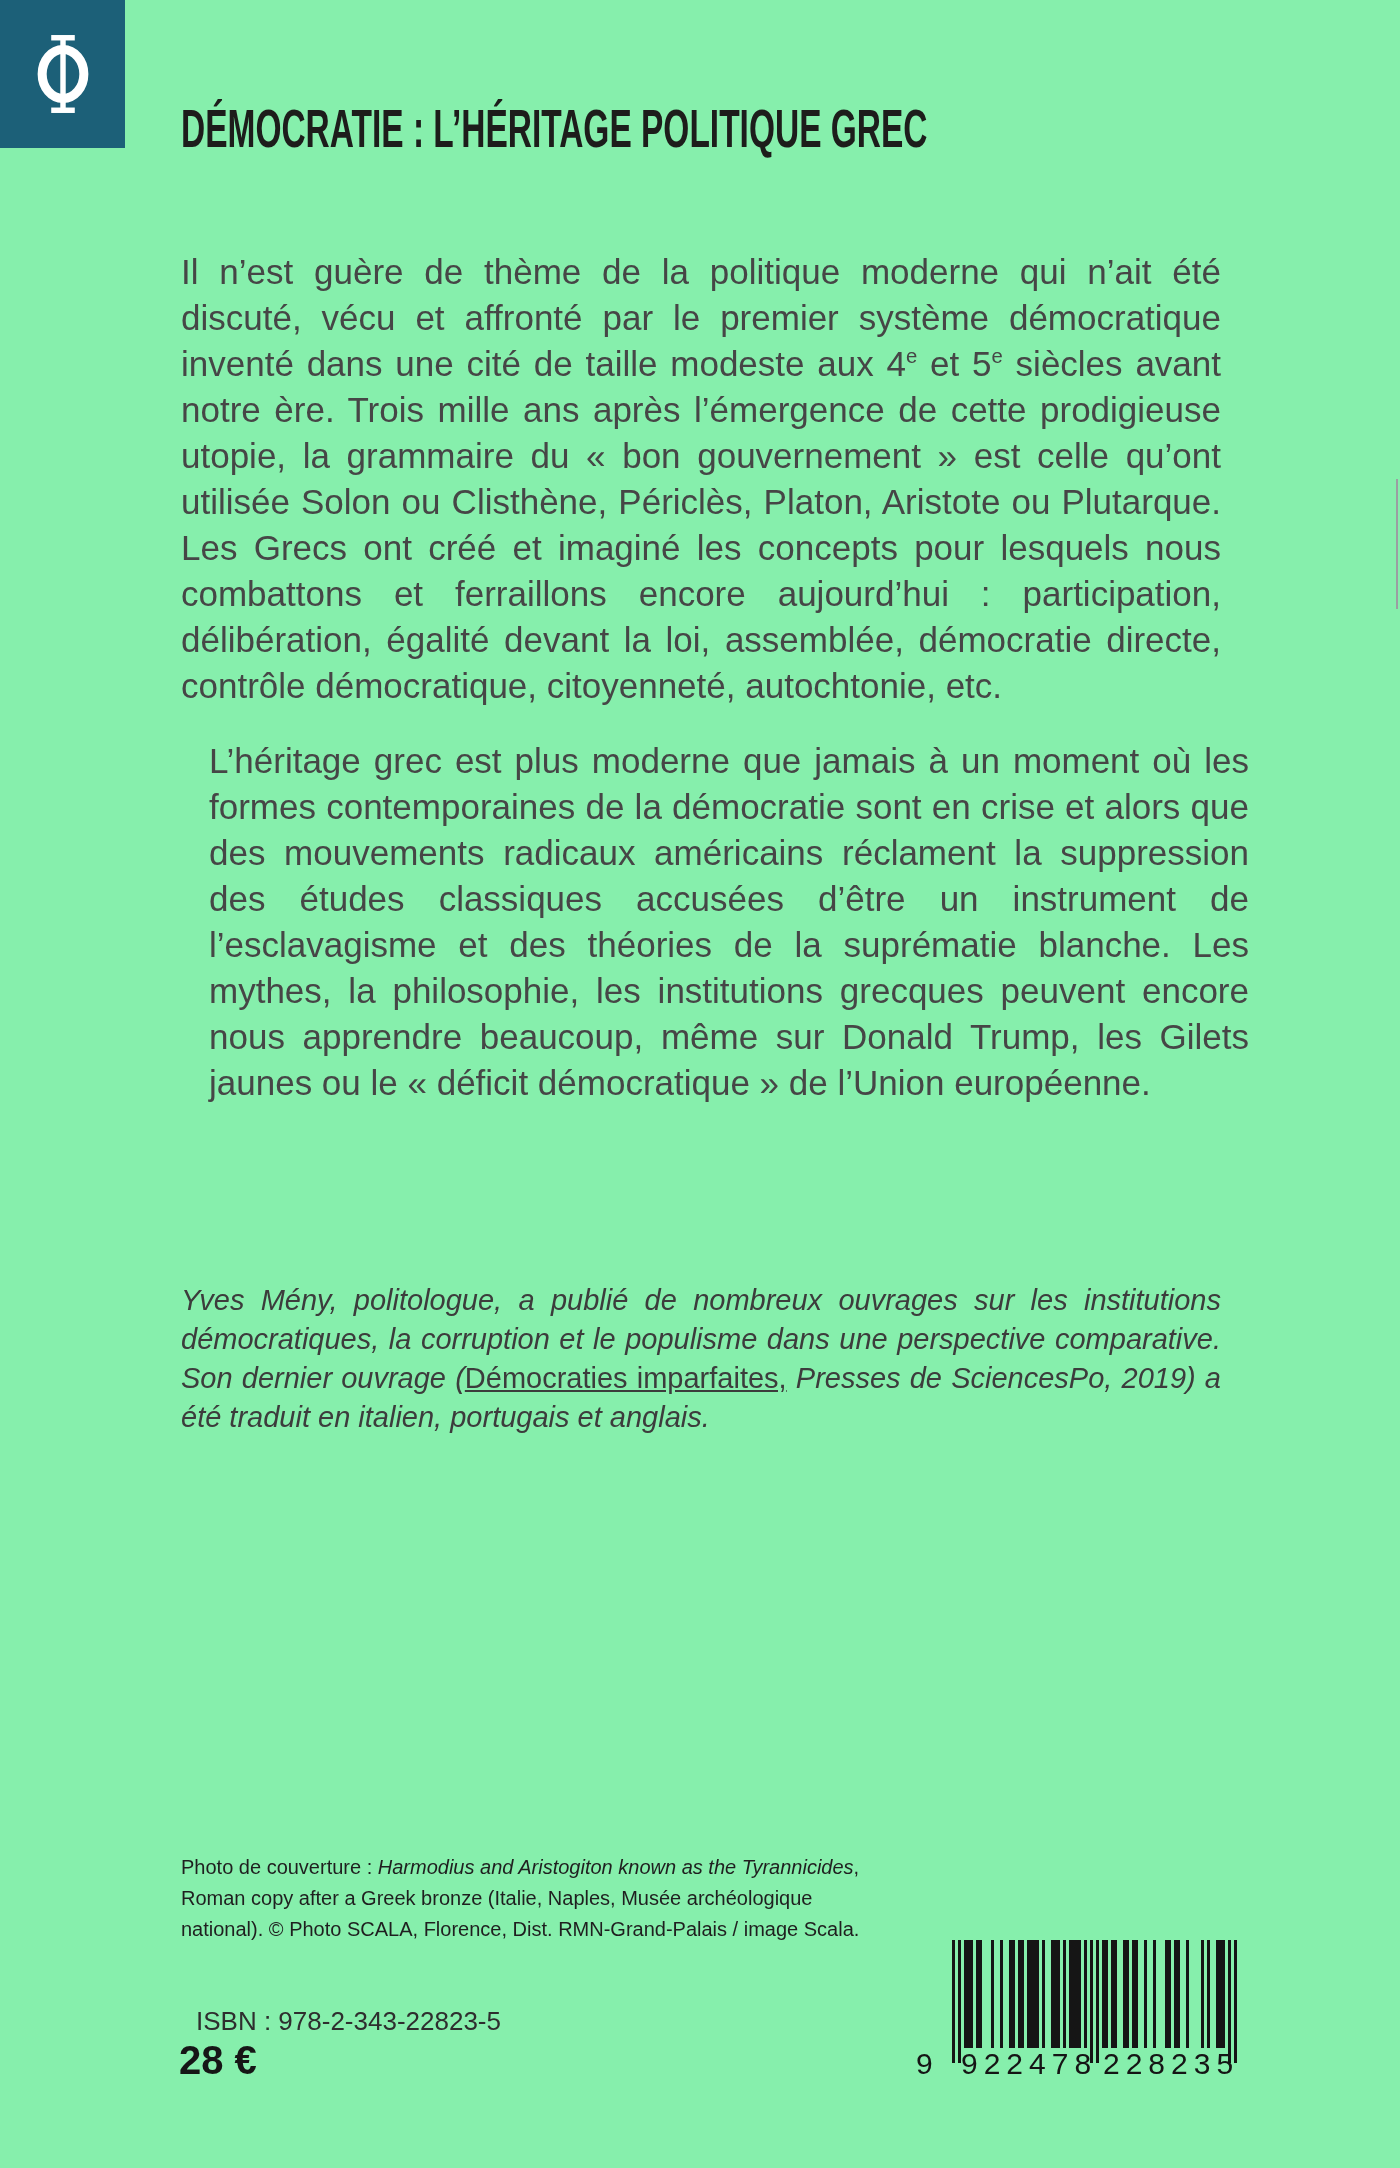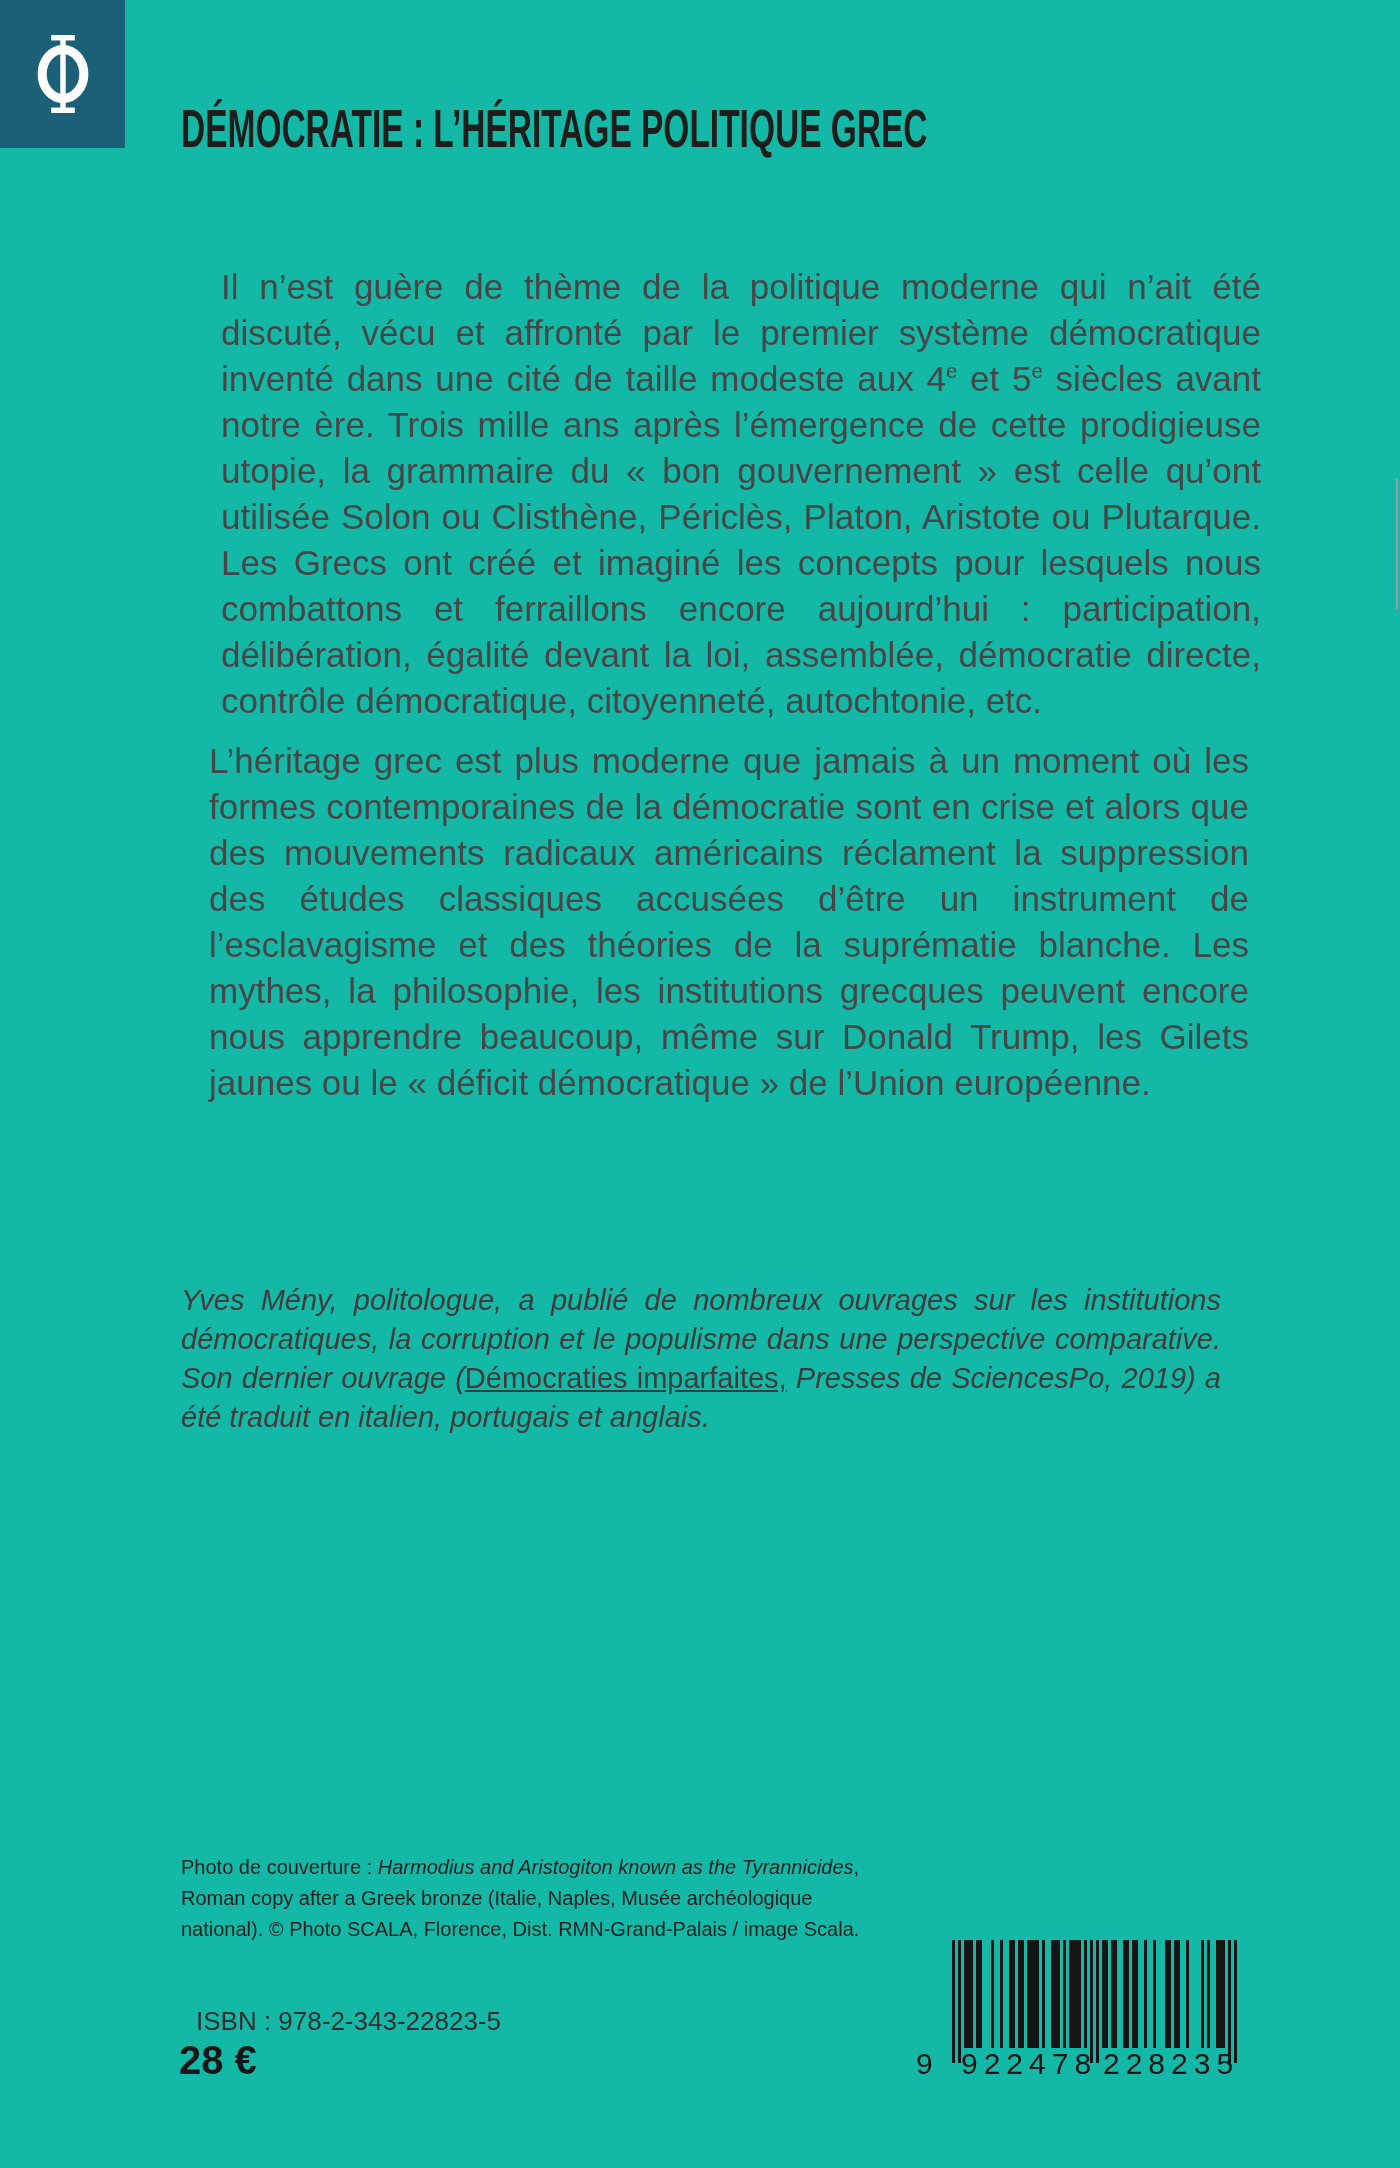--- a/index.html
+++ b/index.html
@@ -1,20 +1,20 @@
 <!DOCTYPE html>
 <html><head>
 <meta charset="utf-8">
 <style>
   html, body { margin: 0; padding: 0; background: #ffffff; }
   .page {
     position: relative;
     width: 1400px;
     height: 2168px;
-    background: #14b8a6;
+    background: #86efac;
     overflow: hidden;
     font-family: "Liberation Sans", sans-serif;
     color: #333;
   }
   .logo {
     position: absolute;
     left: 0; top: 0;
     width: 125px; height: 148px;
     background: #1c6078;
     display: flex;
@@ -38,21 +38,21 @@
     position: absolute;
     left: 181px;
     width: 1040px;
     margin: 0;
     text-align: justify;
     color: #464646;
     font-size: 35px;
     line-height: 46px;
     font-weight: 400;
   }
-  .para-1 { top: 264px; margin-left: 40px; }
+  .para-1 { top: 249px; }
   .para-2 { top: 738px; margin-left: 28px; }
   .para sup { font-size: 0.58em; line-height: 0; vertical-align: super; }
   .bio {
     position: absolute;
     left: 181px; top: 1281px;
     width: 1040px;
     margin: 0;
     text-align: justify;
     font-style: italic;
     color: #3c3c3c;

